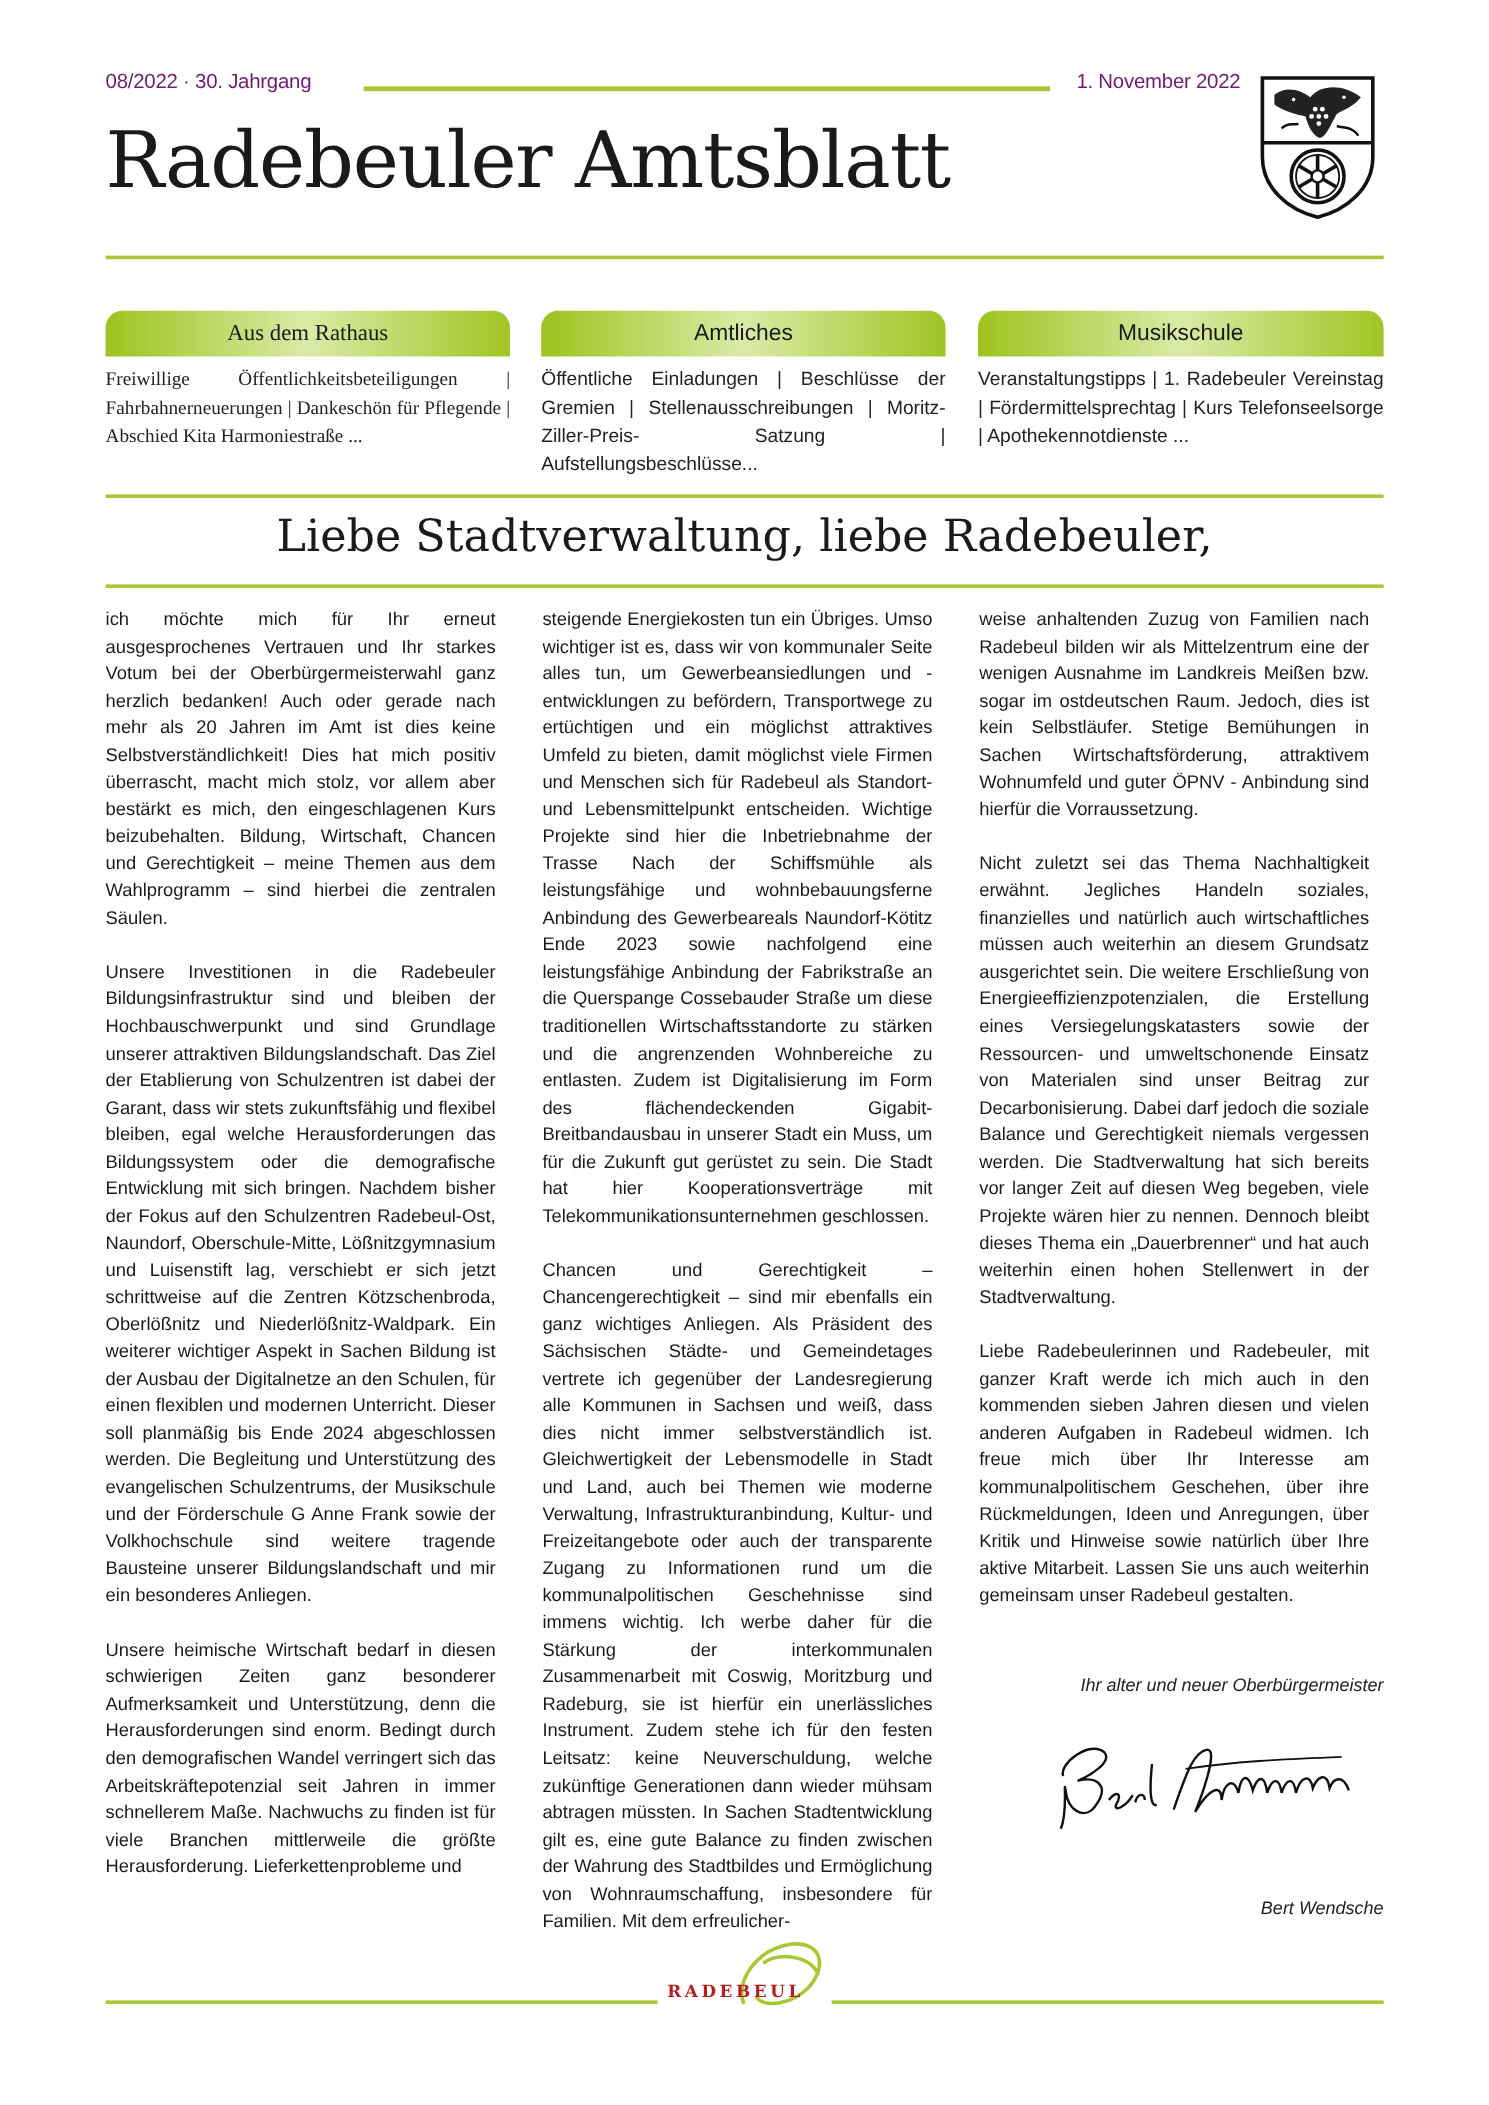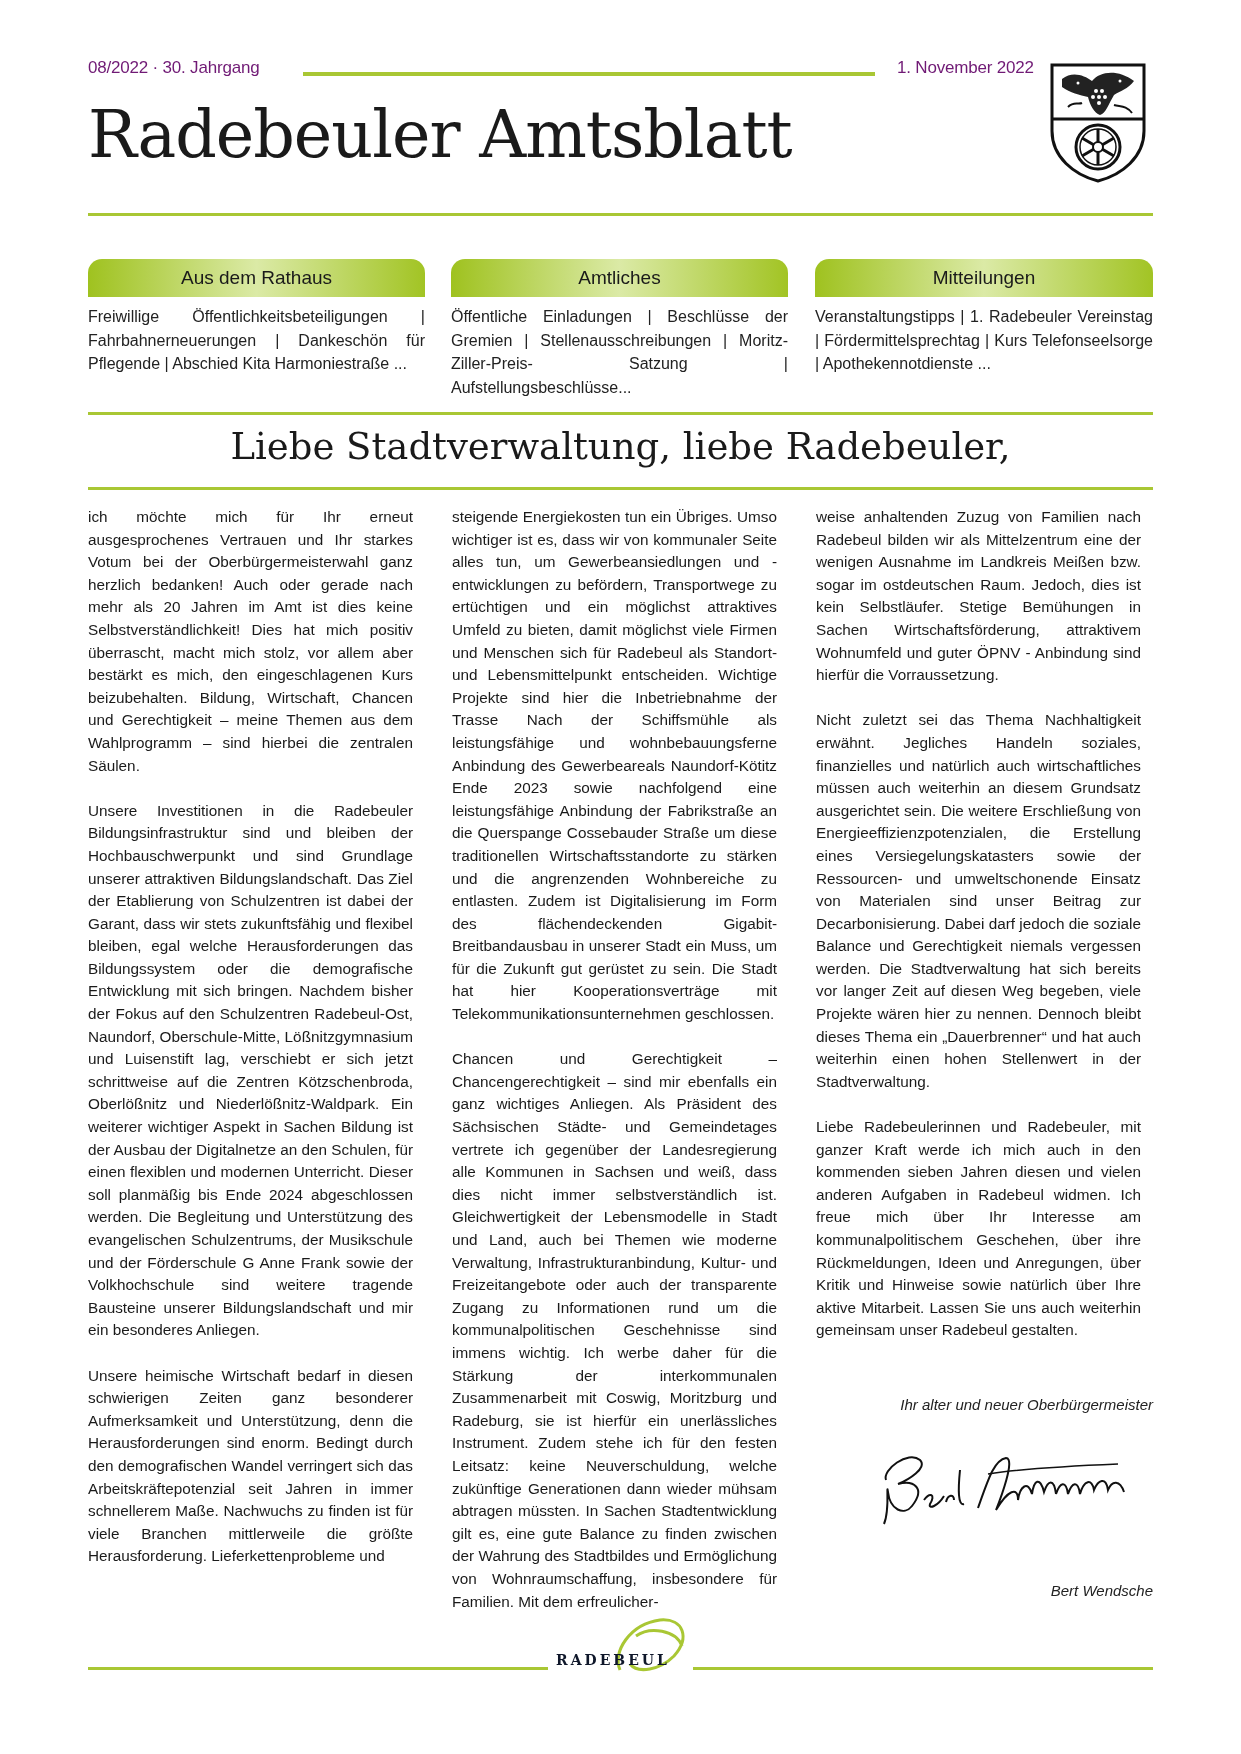--- a/index.html
+++ b/index.html
@@ -16,21 +16,21 @@
          font-size: 19px; color: #1a1a1a; }
   .tab-text { font-size: 16px; line-height: 23.5px; text-align: justify; color: #222; }
   .greeting { left: 88px; width: 1065px; top: 428px; text-align: center;
               font-family: "DejaVu Serif", serif; font-size: 37px; color: #1a1a1a; line-height: 1; }
   .col { top: 506px; width: 325px; font-size: 15.3px; line-height: 22.6px;
          text-align: justify; hyphens: manual; color: #1a1a1a; }
   .col p { margin: 0 0 22.6px 0; }
   .col p:last-child { margin-bottom: 0; }
   .sign-line { font-style: italic; font-size: 15px; color: #222; }
   .logo-text { font-family: "DejaVu Serif", serif; font-weight: bold; font-size: 14px;
-               letter-spacing: 3px; color: #0f172a; }
+               letter-spacing: 3px; color: #b91c1c; }
 </style>
 </head>
 <body>
 
 <div class="abs meta" style="left:88px; top:58px;">08/2022 · 30. Jahrgang</div>
 <div class="abs green-line" style="left:303px; top:72px; width:572px; height:4px;"></div>
 <div class="abs meta" style="left:897px; top:58px;">1. November 2022</div>
 
 <div class="abs masthead">Radebeuler Amtsblatt</div>
 
@@ -62,35 +62,35 @@
       <line x1="34" y1="77" x2="46" y2="84"></line>
         <line x1="54" y1="88" x2="66" y2="95"></line>
       <line x1="34" y1="95" x2="46" y2="88"></line>
         <line x1="54" y1="84" x2="66" y2="77"></line>
     </g>
   </svg>
 </div>
 
 <div class="abs green-line" style="left:88px; top:213px; width:1065px; height:3px;"></div>
 
-<div class="abs" style="left:88px; top:259px; width:337px;">
+<div class="abs" style="left:88px; top:259px; width:337px;font-family:Liberation Serif, serif;">
   <div class="tab">
       <span>Aus dem Rathaus</span>
     </div>
   <div class="tab-text" style="margin-top:8px;">Freiwillige Öffentlichkeitsbeteiligungen | Fahrbahnerneuerungen | Dankeschön für Pflegende | Abschied Kita Harmoniestraße ...</div>
 </div>
 <div class="abs" style="left:451px; top:259px; width:337px;">
   <div class="tab">
       <span>Amtliches</span>
     </div>
   <div class="tab-text" style="margin-top:8px;">Öffentliche Einladungen | Beschlüsse der Gremien | Stellenausschreibungen | Moritz-Ziller-Preis- Satzung | Aufstellungsbeschlüsse...</div>
 </div>
 <div class="abs" style="left:815px; top:259px; width:338px;">
   <div class="tab">
-      <span>Mitteilungen</span>
+      <span>Musikschule</span>
     </div>
   <div class="tab-text" style="margin-top:8px;">Veranstaltungstipps | 1. Radebeuler Vereinstag | Fördermittelsprechtag | Kurs Telefonseelsorge | Apothekennotdienste ...</div>
 </div>
 
 <div class="abs green-line" style="left:88px; top:412px; width:1065px; height:3px;"></div>
 
 <div class="abs greeting">Liebe Stadtverwaltung, liebe Radebeuler,</div>
 
 <div class="abs green-line" style="left:88px; top:487px; width:1065px; height:3px;"></div>
 

